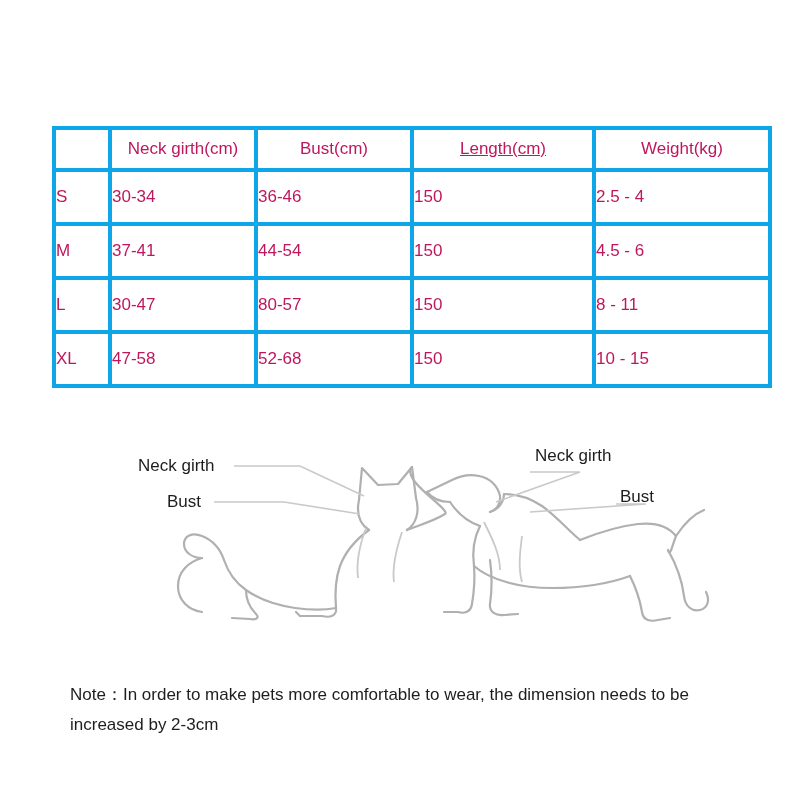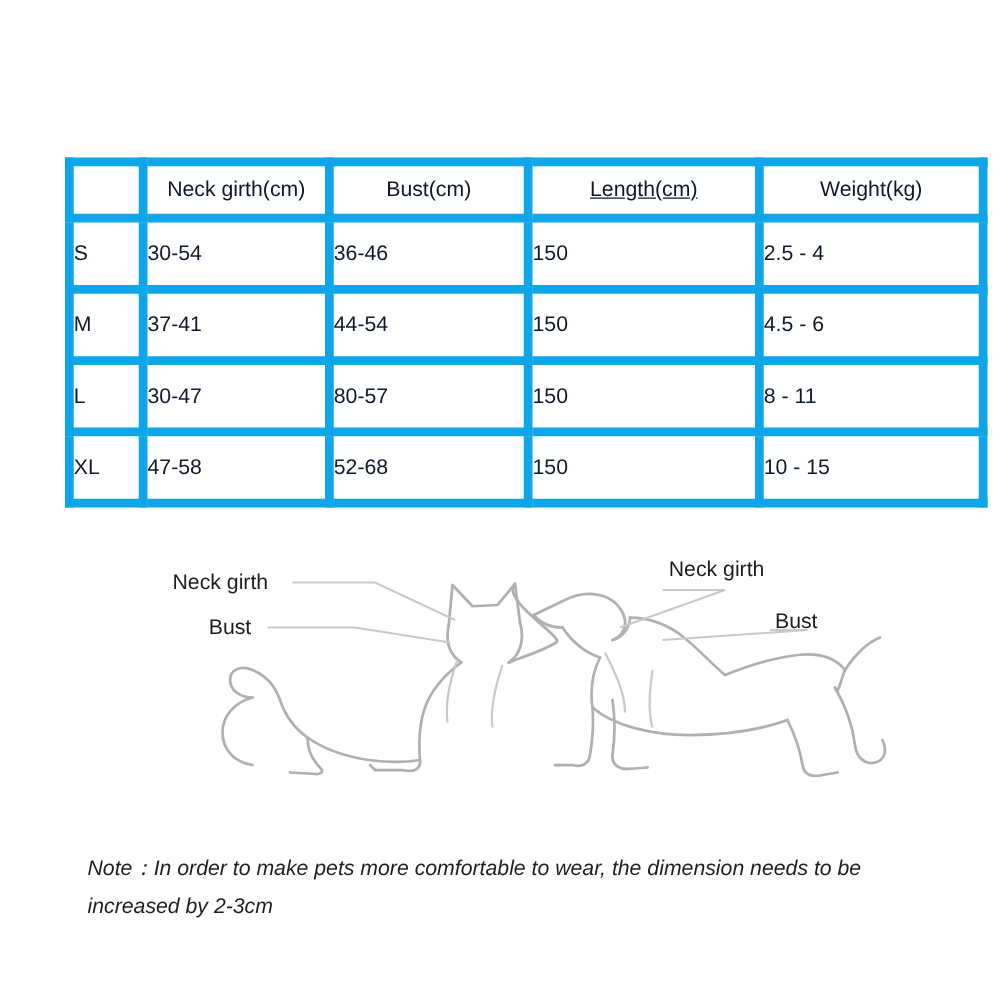--- a/index.html
+++ b/index.html
@@ -22,24 +22,24 @@
     left: 52px;
     top: 126px;
     width: 696px;
   }
   table.size-table {
     border-collapse: collapse;
     width: 100%;
     table-layout: fixed;
   }
   table.size-table td, table.size-table th {
-    border: 7px solid #0ea5e9;
+    border: 4px solid #0ea5e9;
     font-weight: normal;
     font-size: 17px;
-    color: #0f172a;
+    color: #be185d;
     padding: 0;
     height: 50px;
     vertical-align: middle;
   }
   table.size-table thead th {
     height: 38px;
     font-size: 17px;
   }
   .col-size   { width: 52px; }
   .col-neck   { width: 142px; }
@@ -70,41 +70,40 @@
 
   
   .note {
     position: absolute;
     left: 70px;
     top: 680px;
     width: 672px;
     font-size: 17px;
     line-height: 30px;
     color: #1e1e1e;
-    font-style: italic;
   }
 </style>
 </head>
 <body>
 
 <div class="table-wrap">
   <table class="size-table">
     <thead>
       <tr>
         <th class="col-size"></th>
         <th class="col-neck">Neck girth(cm)</th>
         <th class="col-bust">Bust(cm)</th>
         <th class="col-length">Length(cm)</th>
         <th class="col-weight">Weight(kg)</th>
       </tr>
     </thead>
     <tbody>
       <tr>
         <td class="size-label">S</td>
-        <td>30-54</td>
+        <td>30-34</td>
         <td>36-46</td>
         <td>150</td>
         <td>2.5 - 4</td>
       </tr>
       <tr>
         <td class="size-label">M</td>
         <td>37-41</td>
         <td>44-54</td>
         <td>150</td>
         <td>4.5 - 6</td>

